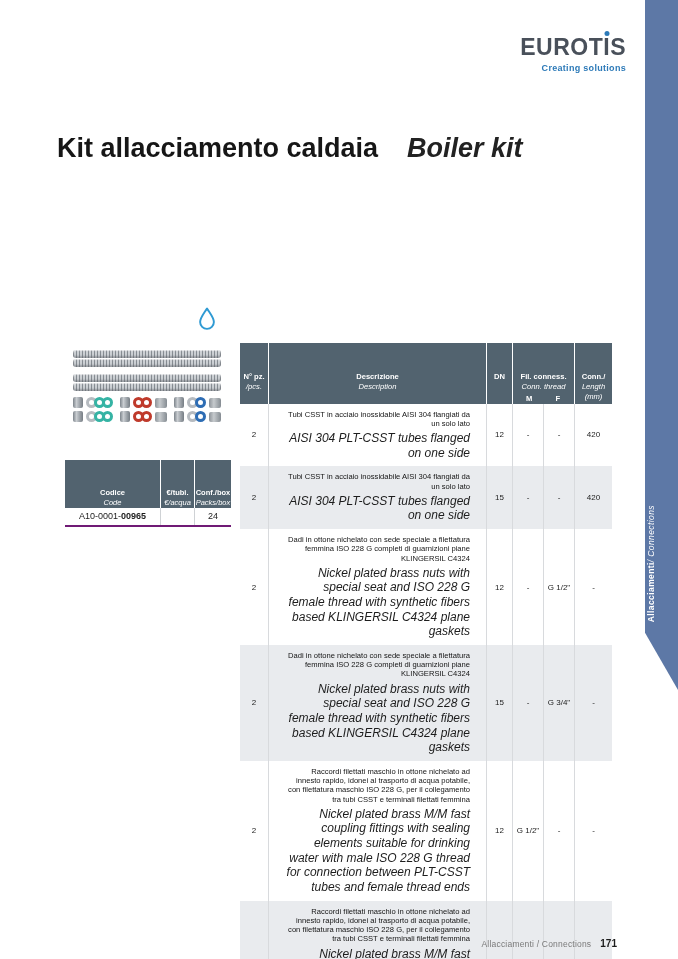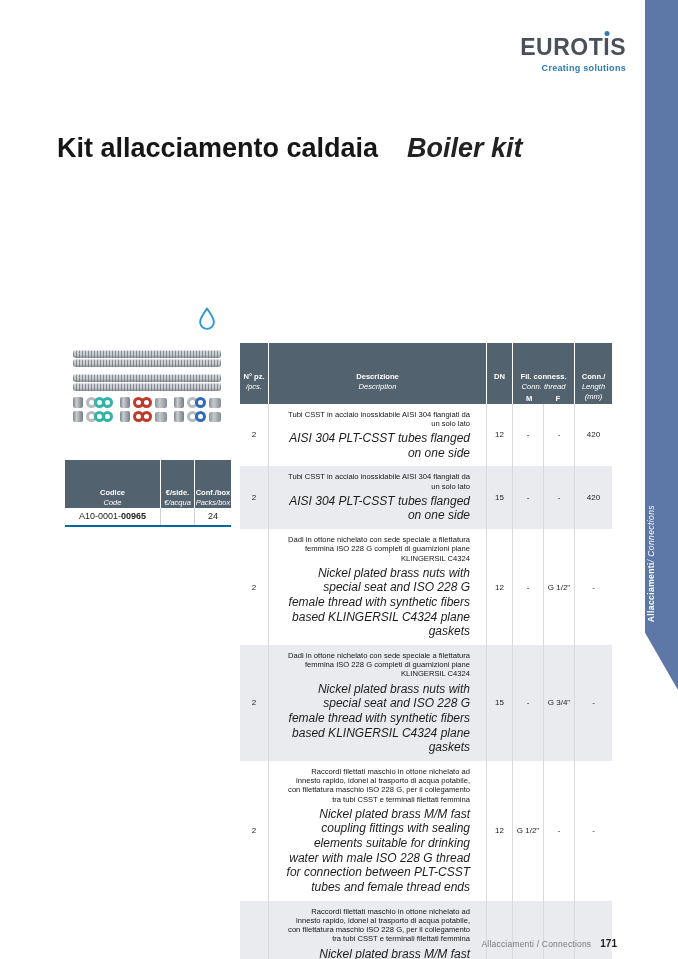--- a/index.html
+++ b/index.html
@@ -50,21 +50,21 @@
   .male { width:12px; height:10px; border-radius:2px; margin-left:3px;
     background:linear-gradient(90deg,#8d9399,#c6cacd 40%,#858c92); }
 
   
   table { border-collapse:separate; border-spacing:0; }
   th { background:#52636f; color:#fff; font-weight:normal; vertical-align:top; }
   .h-it { font-weight:bold;margin-top:24px; }
   .hi { font-style:italic; }
 
   
-  .code-table { position:absolute; left:0; top:160px; width:166px; border-bottom:2px solid #0369a1; }
+  .code-table { position:absolute; left:0; top:160px; width:166px; border-bottom:2px solid #701a75; }
   .code-table th { font-size:7.5px; line-height:1.3; height:29px; padding-top:4px; text-align:center; vertical-align:middle; border-left:1px solid #fff; }
   .code-table th:first-child { border-left:none; }
   .code-table td { font-size:9px; color:#1c1c1c; text-align:center; height:17px; background:#fff; border-left:1px solid #cfd2d5; }
   .code-table td:first-child { border-left:none; }
   .code-bold { font-weight:bold; }
 
   
   .kit-heading { position:absolute; left:248px; top:301px; }
   .kit-heading .kh-it { font-size:12.5px; font-weight:bold; color:#161616; }
   .kit-heading .kh-en { font-size:12.5px; font-style:italic; color:#222; margin-top:4px; }
@@ -172,21 +172,21 @@
           <col style="width:34px">
           <col style="width:37px">
         </colgroup>
       <thead>
         <tr>
           <th>
             <div class="h-it">Codice</div>
             <div class="hi">Code</div>
           </th>
           <th>
-            <div class="h-it">€/side.</div>
+            <div class="h-it">€/tubi.</div>
             <div class="hi">€/acqua</div>
           </th>
           <th>
             <div class="h-it">Conf./box</div>
             <div class="hi">Packs/box</div>
           </th>
         </tr>
       </thead>
       <tbody>
         <tr>

